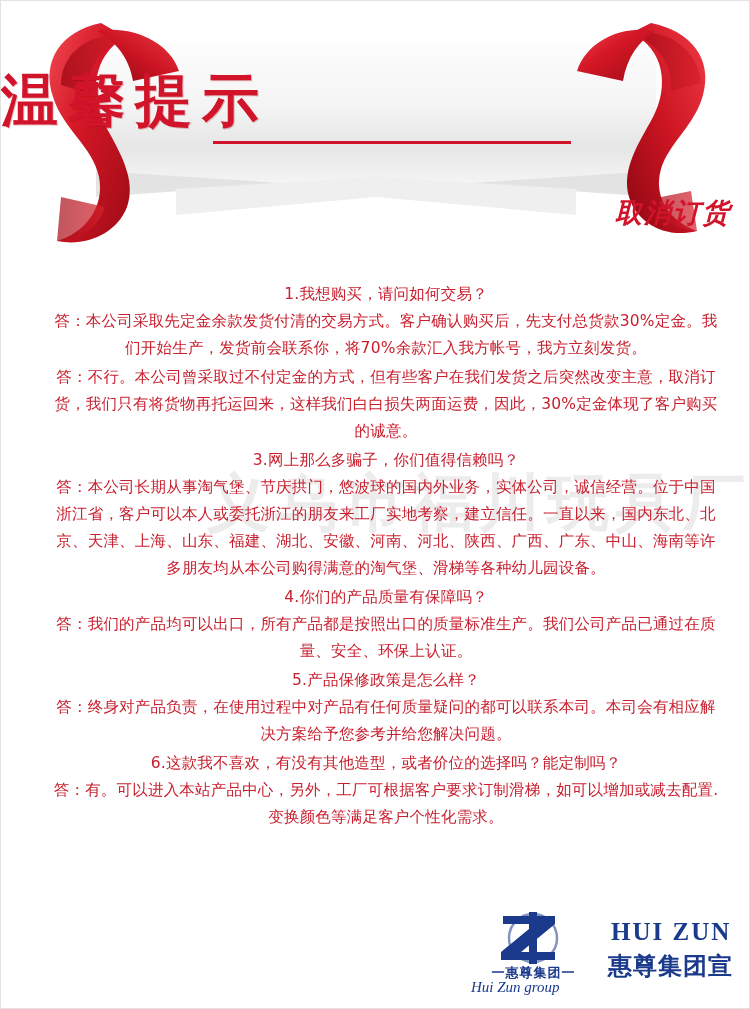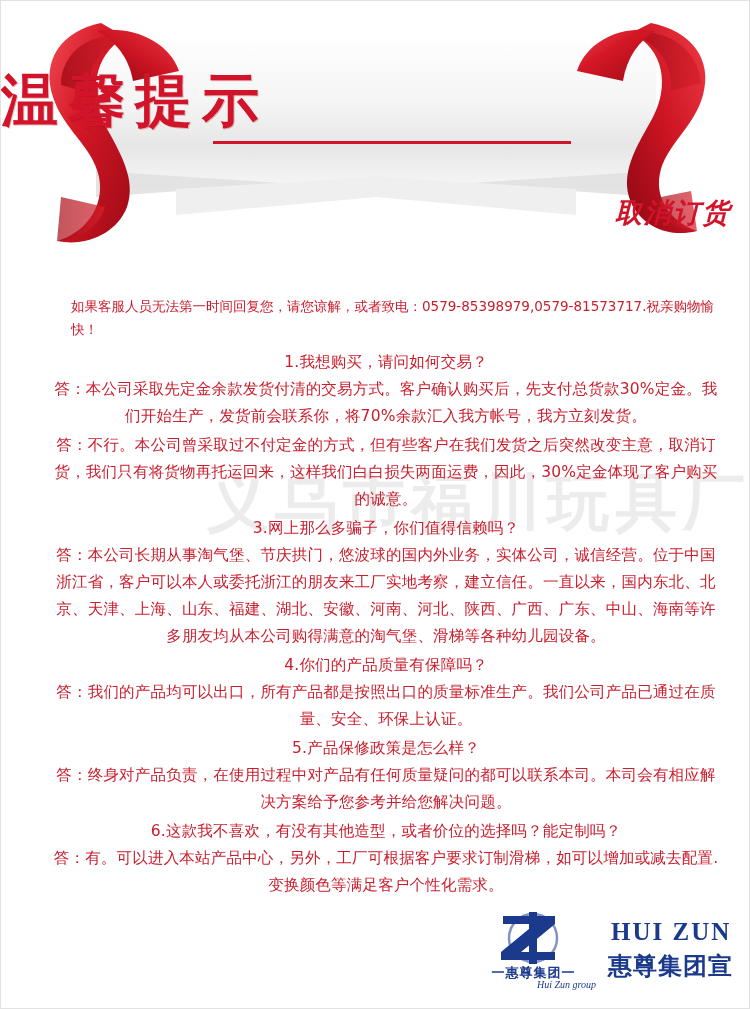--- a/index.html
+++ b/index.html
@@ -152,24 +152,24 @@
     font-size: 13px;
     font-weight: bold;
     color: #1b3a8c;
     letter-spacing: 1px;
   }
   .logo-en {
     position: absolute;
     left: 0;
     top: 67px;
     width: 125px;
-    text-align: right;
+    text-align: left;
     font-family: "Liberation Serif", serif;
     font-style: italic;
-    font-size: 10px;
+    font-size: 15px;
     color: #1b3a8c;
   }
   .brand-text {
     position: absolute;
     left: 610px;
     top: 6px;
     font-family: "Liberation Serif", serif;
     font-size: 25px;
     font-weight: bold;
     color: #1b3a8c;
@@ -236,21 +236,20 @@
     </svg>
 
     <div class="banner-title">温馨提示</div>
     <div class="banner-underline"></div>
     <div class="banner-sub">取消订货</div>
   </div>
 
   <div class="watermark">义乌市福川玩具厂</div>
 
   <div class="content">
-    <p class="notice">如果客服人员无法第一时间回复您，请您谅解，或者致电：0579-85398979,0579-81573717.祝亲购物愉快！</p>
 
     <div class="qa-list">
       <div class="qa-item">
         <p class="qa-q">1.我想购买，请问如何交易？</p>
         <p class="qa-a">答：本公司采取先定金余款发货付清的交易方式。客户确认购买后，先支付总货款30%定金。我们开始生产，发货前会联系你，将70%余款汇入我方帐号，我方立刻发货。</p>
       </div>
       <div class="qa-item">
         <p class="qa-a">答：不行。本公司曾采取过不付定金的方式，但有些客户在我们发货之后突然改变主意，取消订货，我们只有将货物再托运回来，这样我们白白损失两面运费，因此，30%定金体现了客户购买的诚意。</p>
       </div>
       <div class="qa-item">

